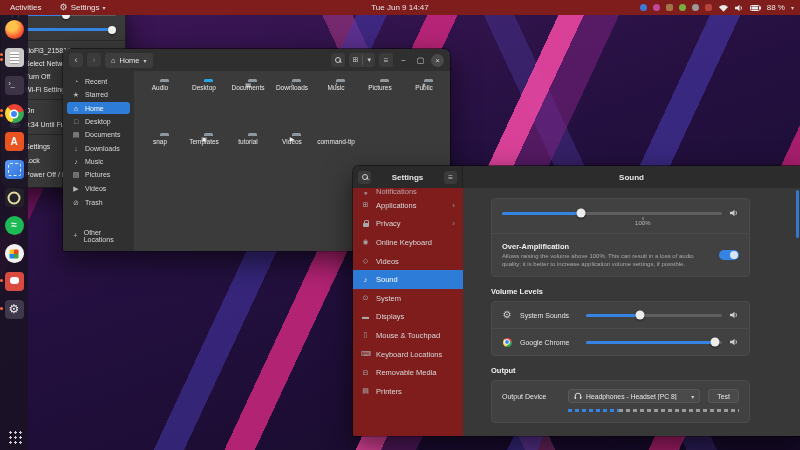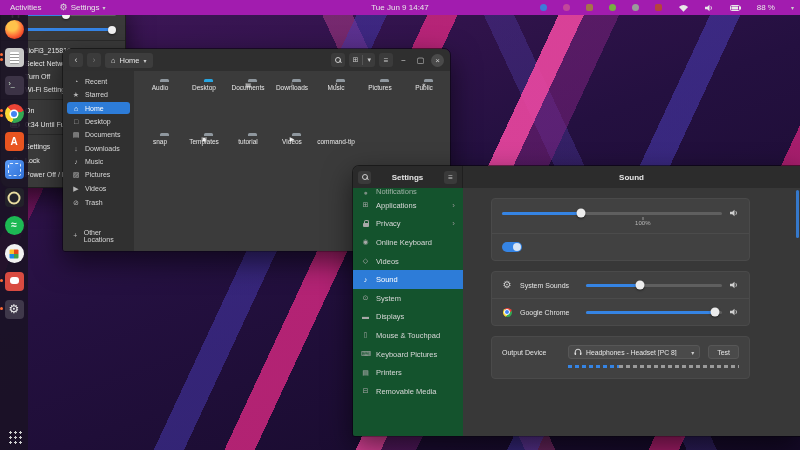--- a/index.html
+++ b/index.html
@@ -4,26 +4,26 @@
 <style>
   *{margin:0;padding:0;box-sizing:border-box}
   html,body{width:800px;height:450px;overflow:hidden;font-family:"Liberation Sans",sans-serif;-webkit-font-smoothing:antialiased}
   body{position:relative;background-color:#17092b;
     background-image:
       linear-gradient(115deg,transparent 0 5%,rgba(205,25,120,.85) 5% 8%,transparent 8% 11%,rgba(205,25,120,.4) 11% 13%,transparent 13% 36%,rgba(70,55,170,.55) 36% 39%,transparent 39% 43%,rgba(215,40,130,.8) 43% 46%,transparent 46% 56%,rgba(235,70,160,.9) 56% 58.5%,rgba(130,35,130,.5) 58.5% 62%,transparent 62% 71%,rgba(75,60,180,.55) 71% 74%,transparent 74% 85%,rgba(210,35,125,.75) 85% 88%,transparent 88%),
       linear-gradient(65deg,transparent 0 52%,rgba(240,80,170,.35) 52% 55%,transparent 55% 68%,rgba(90,70,190,.3) 68% 71%,transparent 71%),
       linear-gradient(160deg,#41175a 0%,#241040 45%,#150a28 100%);
   }
   
-  .topbar{position:absolute;left:0;top:0;width:800px;height:15px;background:#a21caf;color:#e8e8e8;display:flex;align-items:center;font-size:8px;z-index:60;padding:0 6px}
+  .topbar{position:absolute;left:0;top:0;width:800px;height:15px;background:#7f1d1d;color:#e8e8e8;display:flex;align-items:center;font-size:8px;z-index:60;padding:0 6px}
   .tb-left{display:flex;align-items:center;gap:14px}
   .activities{padding:0 4px}
   .appmenu{display:flex;align-items:center;gap:3px}
   .clock{position:absolute;left:0;right:0;text-align:center;pointer-events:none}
-  .tb-right{margin-left:auto;display:flex;align-items:center;gap:16px;z-index:1}
+  .tb-right{margin-left:auto;display:flex;align-items:center;gap:6px;z-index:1}
   .tray-dot{width:7px;height:7px;border-radius:50%;display:inline-block}
   .gear{font-size:9px;line-height:1;color:#ddd}
   .caret{font-size:6px;color:#ccc}
   .tb-ico{display:inline-flex;align-items:center}
   
   .dock{position:absolute;left:0;top:15px;width:28px;height:435px;background:rgba(26,18,36,.88);z-index:50;display:flex;flex-direction:column;align-items:center;padding-top:5px;gap:9px}
   .dk{width:19px;height:19px;border-radius:4px;position:relative;flex:none}
   .dk .ind{position:absolute;left:-4.5px;top:7px;width:3px;height:3px;border-radius:50%;background:#ff6b35}
   .dk .ind.two{box-shadow:0 5px 0 #ff6b35;top:5px}
   .dk.firefox{border-radius:50%;background:radial-gradient(circle at 38% 32%,#ffc24b 0 28%,#ff7139 55%,#e8361f 80%)}
@@ -83,21 +83,21 @@
   .settings{left:352px;top:165px;width:448px;height:272px;border-radius:7px 0 0 3px;z-index:20;display:flex;flex-direction:column;overflow:hidden;border:1px solid rgba(0,0,0,.55);border-right:none}
   .s-head{height:22px;display:flex;flex:none}
   .s-head-left{width:110px;background:#2a2a2a;display:flex;align-items:center;padding:0 5px;border-right:1px solid #1f1f1f}
   .s-title{flex:1;text-align:center;font-weight:bold;font-size:8px}
   .s-head-right{flex:1;background:#2c2c2c;display:flex;align-items:center;justify-content:center;font-weight:bold;font-size:8px}
   .sqbtn{width:13px;height:13px;border-radius:3px;background:#3a3a3a;display:flex;align-items:center;justify-content:center;color:#ccc;font-size:8px}
   .mag{position:relative;width:6px;height:6px;display:inline-block}
   .mag::before{content:"";position:absolute;left:0;top:0;width:4px;height:4px;border:1px solid #ccc;border-radius:50%}
   .mag::after{content:"";position:absolute;left:4.2px;top:4.2px;width:2.5px;height:1px;background:#ccc;transform:rotate(45deg)}
   .s-body{flex:1;display:flex;min-height:0}
-  .s-side{width:110px;background:#14532d;padding:0 0 4px;display:flex;flex-direction:column;font-size:7.5px;overflow:hidden}
+  .s-side{width:110px;background:#7f1d1d;padding:0 0 4px;display:flex;flex-direction:column;font-size:7.5px;overflow:hidden}
   .srow{display:flex;align-items:center;gap:6px;padding:0 8px;height:18.6px;color:#d8d8d8;flex:none}
   .srow .gi{width:9px;text-align:center;font-size:7px;color:#a8a8a8}
   .srow .arr{margin-left:auto;color:#999;font-size:8px}
   .srow.sel{background:#2d7cd8;color:#fff}
   .srow.sel .gi{color:#fff}
   .srow.clip{height:8px;overflow:hidden;align-items:flex-end;opacity:.7}
   .lck{position:relative;width:6px;height:7px;display:inline-block}
   .lck::before{content:"";position:absolute;left:1px;top:0;width:3px;height:3px;border:1px solid #a8a8a8;border-bottom:none;border-radius:2px 2px 0 0}
   .lck::after{content:"";position:absolute;left:0;top:3px;width:6px;height:4px;background:#a8a8a8;border-radius:1px}
   .s-main{flex:1;background:#383838;padding:10px 50px 8px 28px;overflow:hidden;position:relative}
@@ -339,54 +339,59 @@
       <div class="srow">
           <span class="gi">▬</span>
           <span>Displays</span>
         </div>
       <div class="srow">
           <span class="gi">▯</span>
           <span>Mouse &amp; Touchpad</span>
         </div>
       <div class="srow">
           <span class="gi">⌨</span>
-          <span>Keyboard Pictures</span>
+          <span>Keyboard Locations</span>
+        </div>
+      <div class="srow">
+          <span class="gi">⊟</span>
+          <span>Removable Media</span>
         </div>
       <div class="srow">
           <span class="gi">▤</span>
           <span>Printers</span>
-        </div>
-      <div class="srow">
-          <span class="gi">⊟</span>
-          <span>Removable Media</span>
         </div>
     </div>
     <div class="s-main">
       <div class="sb-thumb"></div>
       <div class="card">
         <div class="crow volrow">
           <div class="sl">
             <div class="fill" style="width: 36%;"></div>
             <div class="tick" style="left: 64%;"></div>
             <div class="ticklab" style="left: 64%;">100%</div>
             <div class="thumb" style="left: 36%;"></div>
           </div>
           <span>
               <svg class="ic" width="9" height="8" viewBox="0 0 10 8">
                 <path d="M0 2.5 H2.5 L5 .5 V7.5 L2.5 5.5 H0 Z" fill="#cfcfcf"></path>
                 <path d="M6.5 2 Q8 4 6.5 6" stroke="#cfcfcf" stroke-width="1" fill="none"></path>
               </svg>
             </span>
         </div>
         <div class="crow">
+          <div class="oa-left">
+            <div class="oa-title">Over-Amplification</div>
+            <div class="oa-desc">Allows raising the volume above 100%. This can result in a loss of audio quality; it is better to increase application volume settings, if possible.</div>
+          </div>
           <div class="toggle">
               <div class="knob"></div>
             </div>
         </div>
       </div>
+      <div class="h1">Volume Levels</div>
       <div class="card">
         <div class="crow">
           <span class="vl-ico">
               <span class="gearchar">⚙</span>
             </span>
           <span class="vl-lab">System Sounds</span>
           <div class="sl">
             <div class="fill" style="width: 40%;"></div>
             <div class="thumb" style="left: 40%;"></div>
           </div>
@@ -407,20 +412,21 @@
             <div class="thumb" style="left: 95%;"></div>
           </div>
           <span>
               <svg class="ic" width="9" height="8" viewBox="0 0 10 8">
                 <path d="M0 2.5 H2.5 L5 .5 V7.5 L2.5 5.5 H0 Z" fill="#cfcfcf"></path>
                 <path d="M6.5 2 Q8 4 6.5 6" stroke="#cfcfcf" stroke-width="1" fill="none"></path>
               </svg>
             </span>
         </div>
       </div>
+      <div class="h1">Output</div>
       <div class="card outcard">
         <div style="display:flex;align-items:center;gap:8px">
           <span class="out-lab">Output Device</span>
           <div class="dropdown">
             <span>
                 <svg class="ic" width="8" height="8" viewBox="0 0 10 9">
                   <path d="M1.5 7 V4.5 a3.5 3.5 0 0 1 7 0 V7" stroke="#dcdcdc" stroke-width="1.2" fill="none"></path>
                   <rect x="0.8" y="5" width="1.8" height="3.4" rx="0.8" fill="#dcdcdc"></rect>
                   <rect x="7.4" y="5" width="1.8" height="3.4" rx="0.8" fill="#dcdcdc"></rect>
                 </svg>

